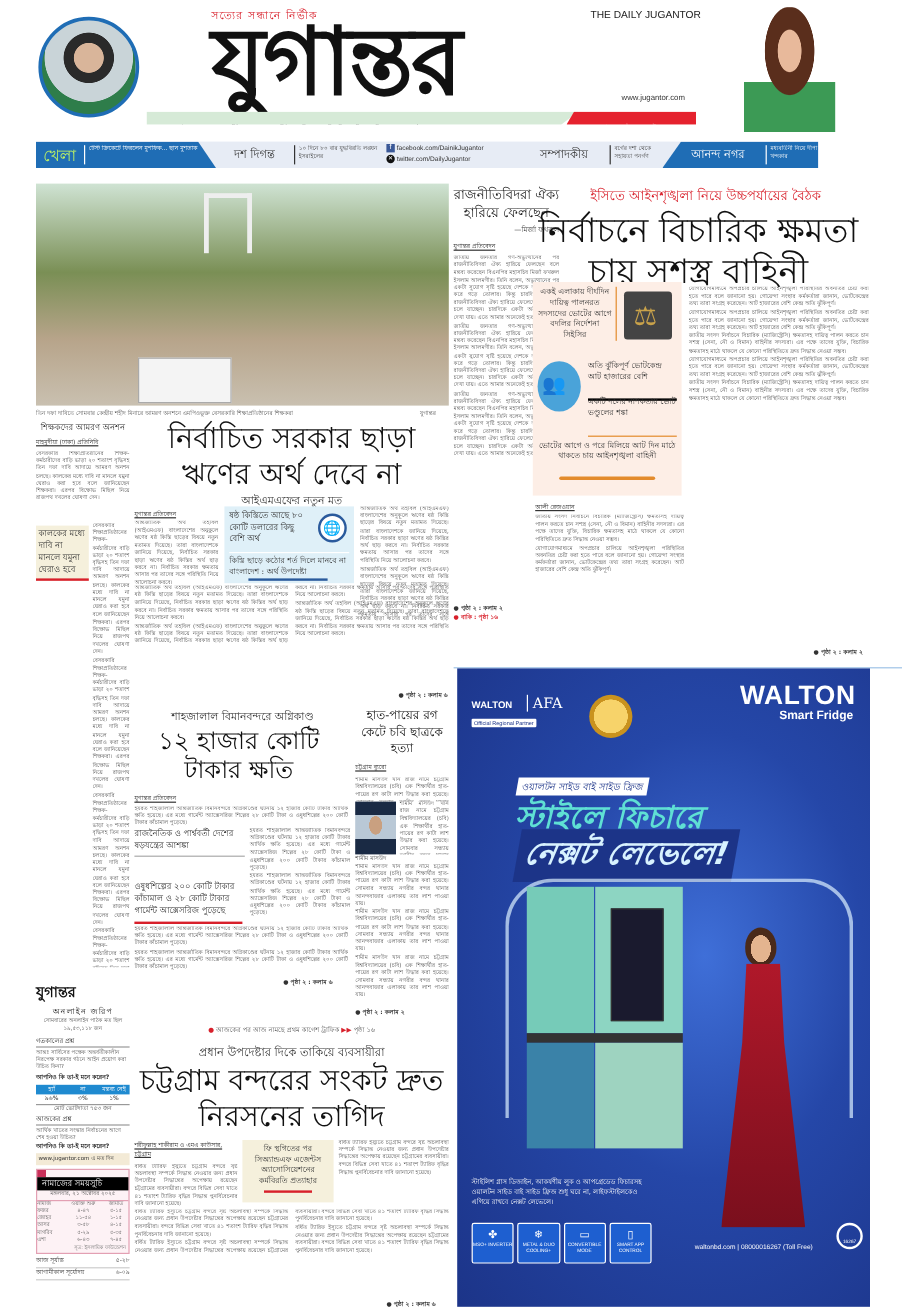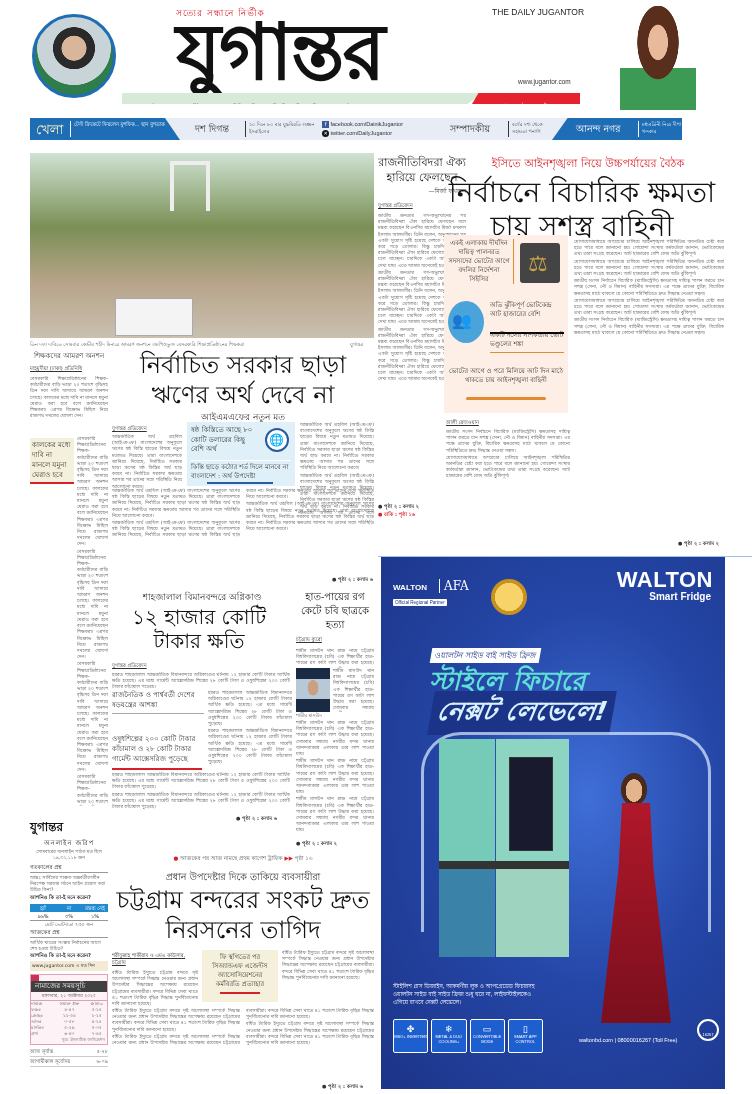--- a/index.html
+++ b/index.html
@@ -26,21 +26,21 @@
     <span style="font-family:'DejaVu Sans',sans-serif;font-size:5.2px;line-height:11px;color:#444;padding-left:4px;white-space:nowrap">ঢাকা ২১ অক্টোবর ২০২৫ | ৫ কার্তিক ১৪৩২ | ২৮ রবিউস সানি ১৪৪৭ হিজরি | রেজি: নং ডিএ ১৯৫০ | বর্ষ ২৬ | সংখ্যা ২৫০</span>
   </div>
   <div class="abs" style="left:472px;top:93px;width:108px;height:11px;background:#e5222e;clip-path:polygon(6% 0,100% 0,100% 100%,0 100%)">
     <span style="font-family:'DejaVu Sans',sans-serif;font-size:5.6px;line-height:11px;color:#fff;padding-left:12px;white-space:nowrap">মঙ্গলবার | ১৬ পৃষ্ঠা ● ১২ টাকা</span>
   </div>
   <div class="abs" style="left:620px;top:6px;width:76px;height:104px;background:radial-gradient(ellipse at 50% 35%,#e8b99b 0 18%,#5a2e1c 19% 38%,transparent 39%),linear-gradient(#fff 0 60%,#3c9a55 60%)"></div>
 </div>
 
 <div class="abs" style="left:30px;top:118px;width:652px;height:22px;background:#e7ecf5">
   <div class="abs" style="left:0;top:0;width:150px;height:22px;background:#1f6db5;clip-path:polygon(0 0,90% 0,100% 100%,0 100%)">
-    <span style="position:absolute;left:6px;top:2px;font-size:13px;color:#fef9c3">খেলা</span>
+    <span style="position:absolute;left:6px;top:2px;font-size:13px;color:#bef264">খেলা</span>
     <span style="position:absolute;left:40px;top:3px;width:96px;font-family:'DejaVu Sans',sans-serif;font-size:5px;line-height:7px;color:#fff;border-left:1px solid #fff;padding-left:3px;height:16px;overflow:hidden">টেস্ট ক্রিকেটে ফিরলেন মুশফিক... ছান মুশতাক</span>
   </div>
   <div class="abs" style="left:165px;top:0;width:120px;height:22px">
     <span style="position:absolute;left:0;top:4px;font-size:9.5px;color:#333">দশ দিগন্ত</span>
     <span style="position:absolute;left:50px;top:3px;width:70px;font-family:'DejaVu Sans',sans-serif;font-size:4.8px;line-height:7px;color:#444;border-left:1px solid #333;padding-left:3px;height:16px;overflow:hidden">১০ দিনে ৮০ বার যুদ্ধবিরতি লঙ্ঘন ইসরাইলের</span>
   </div>
   <div class="abs" style="left:292px;top:2px;width:90px;height:20px">
     <div style="font-family:'Liberation Sans',sans-serif;font-size:5.5px;line-height:9px;color:#333;white-space:nowrap">
       <span style="display:inline-block;width:7px;height:7px;background:#3b5998;color:#fff;font-size:6px;line-height:7px;text-align:center;vertical-align:middle">f</span>
       <span>facebook.com/DainikJugantor</span>
@@ -85,21 +85,21 @@
   <div style="text-align:center;font-size:28px;line-height:34px;color:#111;width:272px;margin-top:2px">নির্বাচনে বিচারিক ক্ষমতা চায় সশস্ত্র বাহিনী</div>
   <div class="abs" style="left:-2px;top:80px;width:124px;height:178px;background:#fdeee6">
     <div style="position:absolute;left:4px;top:4px;width:66px;font-size:6.5px;line-height:9px;text-align:center;color:#333;border-right:1px solid #e38b2c;padding-right:3px">একই এলাকায় দীর্ঘদিন দায়িত্ব পালনরত সদস্যদের ভোটের আগে বদলির নির্দেশনা সিইসির</div>
     <div style="position:absolute;left:76px;top:8px;width:40px;height:40px;background:#444;border-radius:3px">
         <span style="position:absolute;left:8px;top:8px;font-size:22px;color:#c9a24a">⚖</span>
       </div>
     <div style="position:absolute;left:4px;top:66px;width:36px;height:42px;border-radius:50%;background:#4aa3d9">
         <span style="position:absolute;left:4px;top:10px;font-size:16px;color:#1e3550">👥</span>
       </div>
     <div style="position:absolute;left:46px;top:66px;width:74px;font-size:6.5px;line-height:9px;color:#333;border-bottom:2px solid #000000;padding-bottom:13px">অতি ঝুঁকিপূর্ণ ভোটকেন্দ্র আট হাজারের বেশি</div>
-    <div style="position:absolute;left:46px;top:96px;width:74px;font-size:6.5px;line-height:9px;color:#333;border-bottom:1px solid #e38b2c;padding-bottom:3px">একটি দলের নাশকতায় ভোট ভণ্ডুলের শঙ্কা</div>
+    <div style="position:absolute;left:46px;top:96px;width:74px;font-size:6.5px;line-height:9px;color:#333;border-bottom:1px solid #e38b2c;padding-bottom:14px">একটি দলের নাশকতায় ভোট ভণ্ডুলের শঙ্কা</div>
     <div style="position:absolute;left:4px;top:132px;width:116px;font-size:6.5px;line-height:9px;text-align:center;color:#333">ভোটের আগে ও পরে মিলিয়ে আট দিন মাঠে থাকতে চায় আইনশৃঙ্খলা বাহিনী</div>
     <div style="position:absolute;left:22px;top:162px;width:80px;height:3px;background:#e38b2c;border-radius:2px"></div>
   </div>
   <div class="abs txt" style="left:128px;top:84px;width:150px;height:300px">
     <p>যোগাযোগমাধ্যমে অপপ্রচার চালিয়ে আইনশৃঙ্খলা পরিস্থিতির অবনতির চেষ্টা করা হতে পারে বলে জানানো হয়। গোয়েন্দা সংস্থার কর্মকর্তারা জানান, ভোটকেন্দ্রের তথ্য তারা সংগ্রহ করেছেন। আট হাজারের বেশি কেন্দ্র অতি ঝুঁকিপূর্ণ।</p>
     <p>যোগাযোগমাধ্যমে অপপ্রচার চালিয়ে আইনশৃঙ্খলা পরিস্থিতির অবনতির চেষ্টা করা হতে পারে বলে জানানো হয়। গোয়েন্দা সংস্থার কর্মকর্তারা জানান, ভোটকেন্দ্রের তথ্য তারা সংগ্রহ করেছেন। আট হাজারের বেশি কেন্দ্র অতি ঝুঁকিপূর্ণ।</p>
     <p>জাতীয় সংসদ নির্বাচনে বিচারিক (ম্যাজিস্ট্রেসি) ক্ষমতাসহ দায়িত্ব পালন করতে চান সশস্ত্র (সেনা, নৌ ও বিমান) বাহিনীর সদস্যরা। এর পক্ষে তাদের যুক্তি, বিচারিক ক্ষমতাসহ মাঠে থাকলে যে কোনো পরিস্থিতিতে দ্রুত সিদ্ধান্ত নেওয়া সম্ভব।</p>
     <p>যোগাযোগমাধ্যমে অপপ্রচার চালিয়ে আইনশৃঙ্খলা পরিস্থিতির অবনতির চেষ্টা করা হতে পারে বলে জানানো হয়। গোয়েন্দা সংস্থার কর্মকর্তারা জানান, ভোটকেন্দ্রের তথ্য তারা সংগ্রহ করেছেন। আট হাজারের বেশি কেন্দ্র অতি ঝুঁকিপূর্ণ।</p>
     <p>জাতীয় সংসদ নির্বাচনে বিচারিক (ম্যাজিস্ট্রেসি) ক্ষমতাসহ দায়িত্ব পালন করতে চান সশস্ত্র (সেনা, নৌ ও বিমান) বাহিনীর সদস্যরা। এর পক্ষে তাদের যুক্তি, বিচারিক ক্ষমতাসহ মাঠে থাকলে যে কোনো পরিস্থিতিতে দ্রুত সিদ্ধান্ত নেওয়া সম্ভব।</p>
   </div>
@@ -245,21 +245,21 @@
     <span style="flex:1;text-align:center;font-size:5px;line-height:8px">৩%</span>
     <span style="flex:1;text-align:center;font-size:5px;line-height:8px">১%</span>
   </div>
   <div style="font-size:4.8px;text-align:center;color:#444;line-height:8px">মোট ভোটদাতা ৭৫৩ জন</div>
   <div style="font-size:5.5px;color:#222;border-bottom:1px solid #999">আজকের প্রশ্ন</div>
   <div style="font-size:4.6px;line-height:6.2px;color:#555;margin-top:2px">আর্থিক খাতের সংস্কার নির্বাচনের আগে শেষ হওয়া উচিত?</div>
   <div style="font-size:5px;font-weight:bold;color:#222">আপনিও কি তা-ই মনে করেন?</div>
   <div style="font-size:4.6px;color:#333;background:#f3ead6;padding:1px 2px;margin-top:1px;white-space:nowrap;overflow:hidden">www.jugantor.com এ মত দিন</div>
   <div style="margin-top:3px;border:1px solid #e3a0b3;background:#fdf2f5">
     <div style="height:6px;background:linear-gradient(90deg,#c9305a 0 10%,transparent 10%)"></div>
-    <div style="background:#404040;color:#fff;font-size:7px;line-height:11px;padding-left:4px">নামাজের সময়সূচি</div>
+    <div style="background:#000000;color:#fff;font-size:7px;line-height:11px;padding-left:4px">নামাজের সময়সূচি</div>
     <div style="font-size:4.6px;text-align:center;color:#555;line-height:8px;border-bottom:1px solid #e3a0b3">মঙ্গলবার, ২১ অক্টোবর ২০২৫</div>
     <table style="width:100%;font-size:4.4px;color:#555;border-collapse:collapse;line-height:6px">
       <tbody>
           <tr>
             <th style="text-align:left;font-weight:normal">নামাজ</th>
             <th style="font-weight:normal">ওয়াক্ত শুরু</th>
             <th style="font-weight:normal">জামাত</th>
           </tr>
       <tr>
             <td>ফজর</td>

